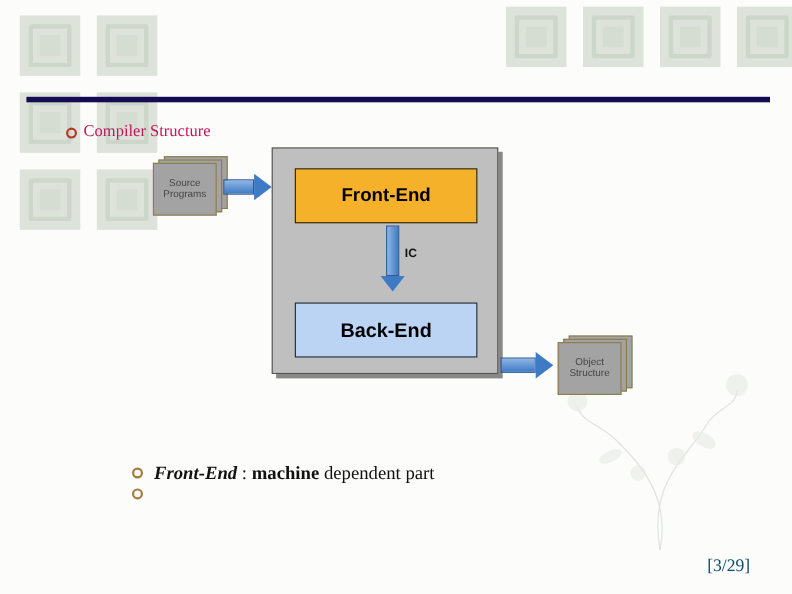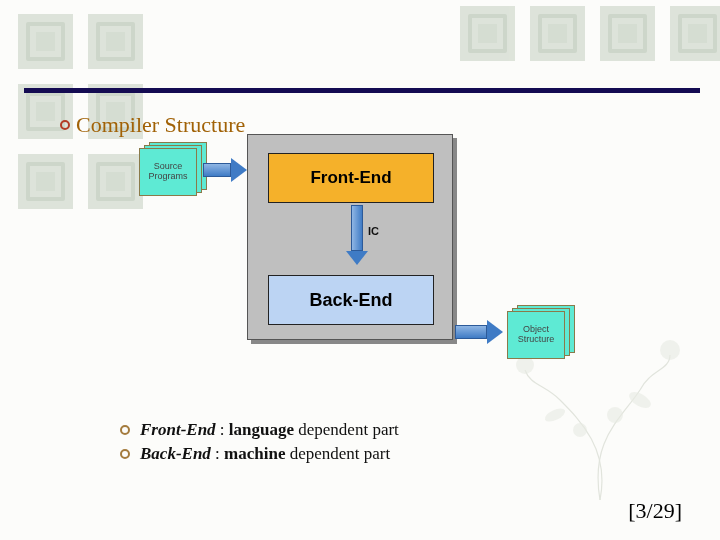--- a/index.html
+++ b/index.html
@@ -58,42 +58,42 @@
     gap: 6px;
   }
   .circ-bullet {
     width: 10px;
     height: 10px;
     border: 2px solid #b33a25;
     border-radius: 50%;
     display: inline-block;
   }
   .title-text {
-    font-size: 22px;
-    color: #a16207;
+    font-size: 15px;
+    color: #be185d;
   }
   .diagram-wrap {
     position: absolute;
     top: 130px;
     left: 135px;
     width: 430px;
     height: 260px;
   }
   .source-stack, .object-stack {
     position: absolute;
     width: 78px;
     height: 52px;
   }
   .source-stack { top: 12px; left: 0; }
   .object-stack { top: 175px; left: 368px; }
   .page {
     position: absolute;
     width: 58px;
     height: 48px;
-    background: #5eead4;
+    background: #a3a3a3;
     border: 1px solid #8a7a4a;
   }
   .page.p1 { top: 0; left: 14px; }
   .page.p2 { top: 3px; left: 9px; }
   .page.p3 { top: 6px; left: 4px; display:flex; align-items:center; justify-content:center; text-align:center; }
   .page-label {
     font-family: Arial, sans-serif;
     font-size: 9px;
     color: #444;
     line-height: 1.1;
@@ -194,22 +194,22 @@
     gap: 10px;
     margin-bottom: 4px;
   }
   .def-row .circ-bullet { border-color: #a47b3d; }
   .term { font-style: italic; font-weight: bold; font-family: 'Comic Sans MS', cursive; }
   .kw { font-weight: bold; }
   .pagenum {
     position: absolute;
     right: 38px;
     bottom: 16px;
-    font-size: 22px;
-    color: #000000;
+    font-size: 16px;
+    color: #0c4a6e;
   }
 </style>
 </head>
 <body>
 
 <div class="bg-pattern" style="top:14px;left:18px"></div>
 <div class="bg-pattern" style="top:14px;left:88px"></div>
 <div class="bg-pattern" style="top:84px;left:18px"></div>
 <div class="bg-pattern" style="top:84px;left:88px"></div>
 <div class="bg-pattern" style="top:154px;left:18px"></div>
@@ -283,24 +283,21 @@
         <span class="page-label">Object Structure</span>
       </div>
   </div>
 
 </div>
 
 <div class="defs">
   <div class="def-row">
     <span class="circ-bullet"></span>
     <span>
-      <span class="term">Front-End</span><span> : </span><span class="kw">language</span><span> dependent part</span>
+      <span class="term">Front-End</span><span> : </span><span class="kw">machine</span><span> dependent part</span>
     </span>
   </div>
   <div class="def-row">
     <span class="circ-bullet"></span>
-    <span>
-      <span class="term">Back-End</span><span>  : </span><span class="kw">machine</span><span> dependent part</span>
-    </span>
   </div>
 </div>
 
 <div class="pagenum">[3/29]</div>
 
 </body></html>

